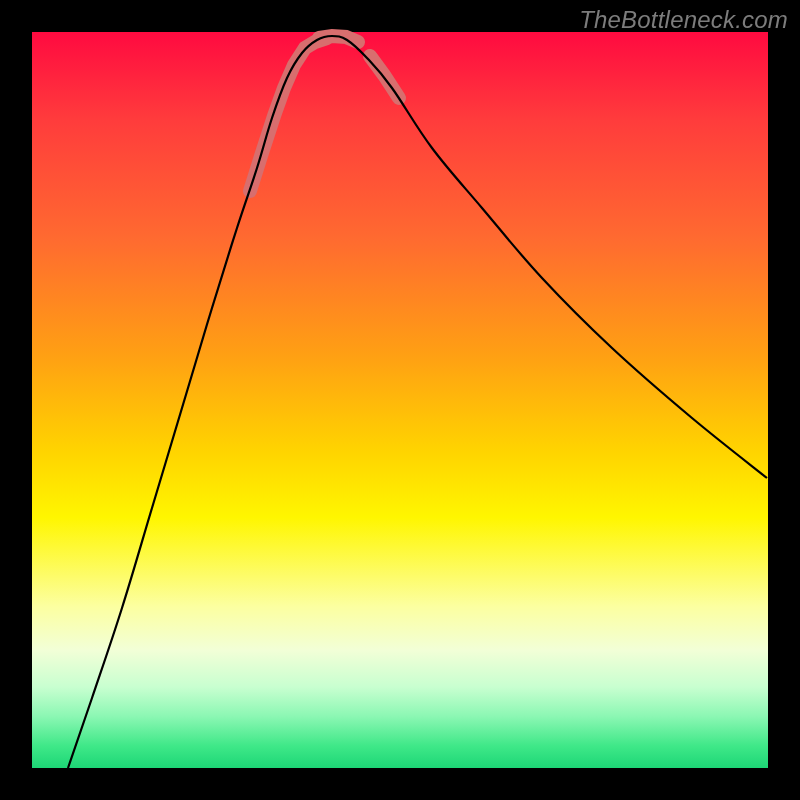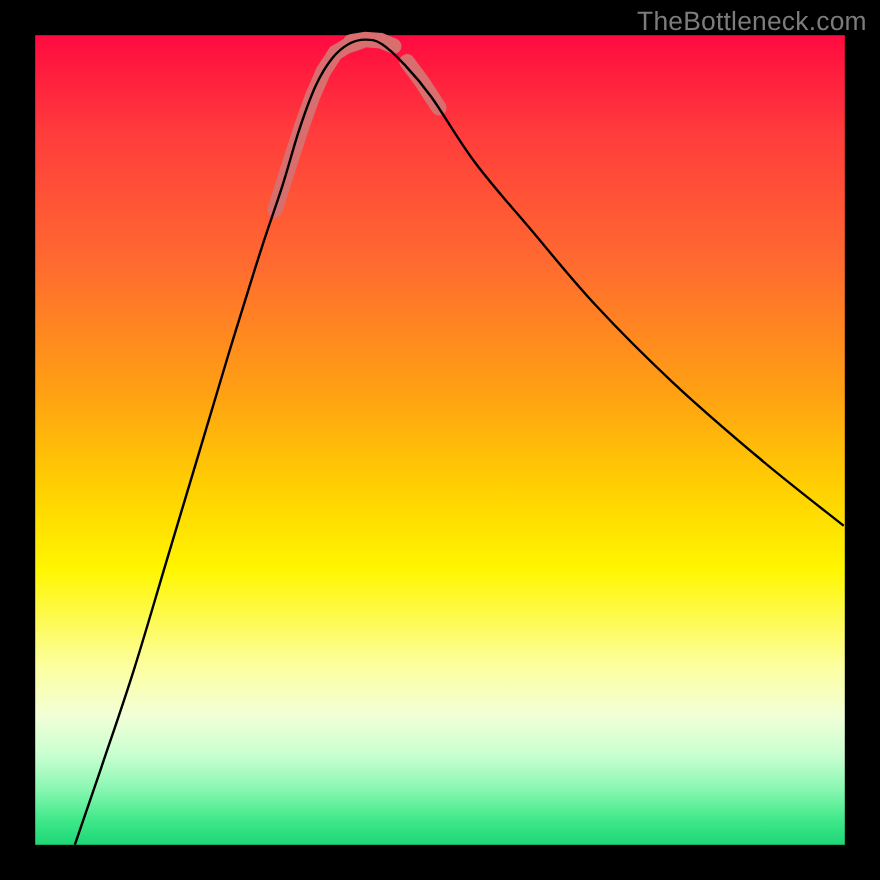--- a/index.html
+++ b/index.html
@@ -35,20 +35,21 @@
   }
   .watermark {
     position: absolute;
     top: 6px;
     right: 12px;
     color: #7c7c7c;
     font-size: 24px;
     font-weight: 500;
     letter-spacing: 0.2px;
     z-index: 20;
+    font-style: italic;
   }
   svg.curve {
     position: absolute;
     left: 0;
     top: 0;
     width: 736px;
     height: 736px;
     overflow: visible;
   }
   .aux-line {

